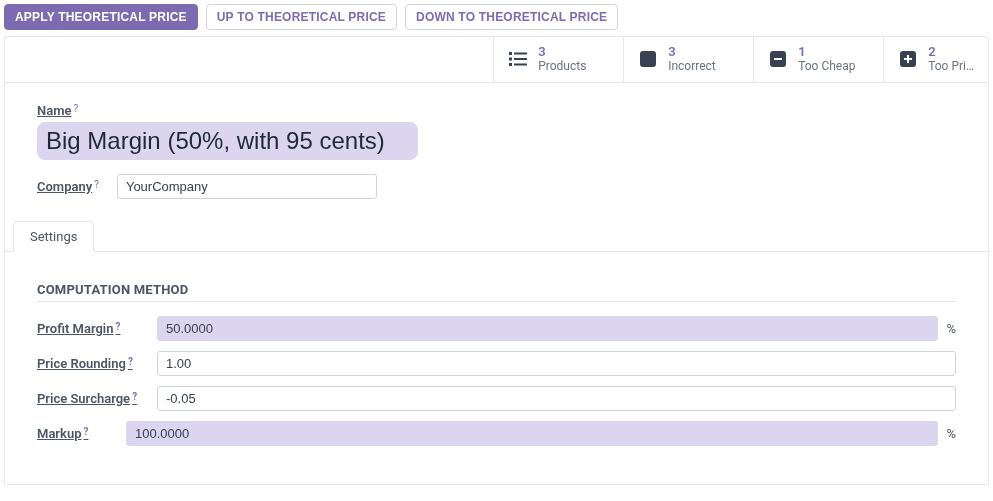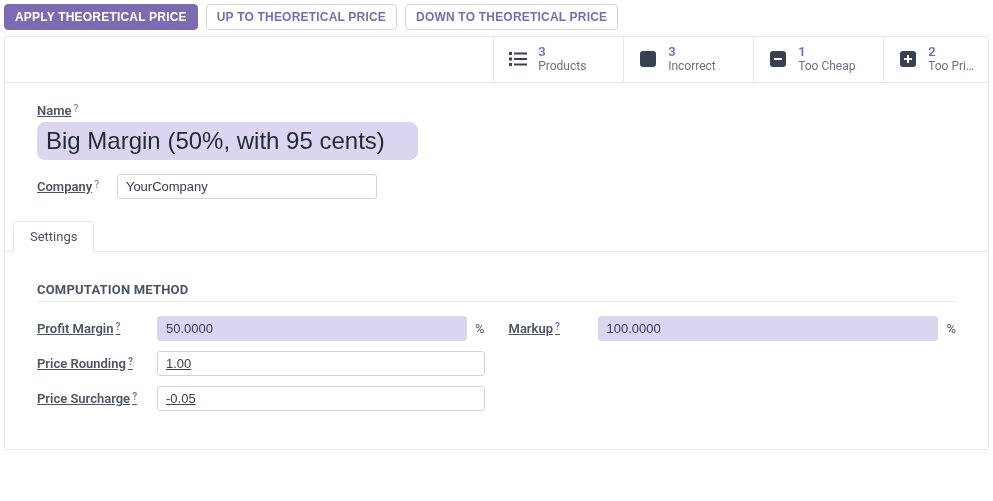--- a/index.html
+++ b/index.html
@@ -66,27 +66,27 @@
   .tab {
     border:1px solid #e5e7eb; border-bottom:1px solid #fff;
     border-radius:4px 4px 0 0;
     padding:7px 16px; margin-bottom:-1px; font-size:13px; color:#4b5563; cursor:pointer;
     background:#fff;
   }
 
   .section-title { font-weight:700; color:#4b5563; letter-spacing:.2px; margin: 30px 0 4px 0; font-size:13px; }
   .hr { border:none; border-top:1px solid #e5e7eb; margin: 4px 0 14px 0; }
 
-  .grid { display:grid; grid-template-columns: 1fr 1fr; column-gap: 24px; }
+  .grid { display:grid; grid-template-columns: 1fr; column-gap: 24px; }
   .row { display:flex; align-items:center; margin-bottom:10px; }
   .row .field-label { width: 120px; flex:none; }
   .val-input { flex:1; }
   .val-input.hl { background:#dcd5f0; border-color:#dcd5f0; }
   .unit { margin-left:8px; color:#4b5563; font-size:13px; }
-  .wide-input { width: 291px; text-decoration: underline; }
+  .wide-input { width: 291px; }
 </style>
 </head>
 <body>
 
 <div class="toolbar">
   <button class="btn btn-primary">APPLY THEORETICAL PRICE</button>
   <button class="btn">UP TO THEORETICAL PRICE</button>
   <button class="btn">DOWN TO THEORETICAL PRICE</button>
 </div>
 

